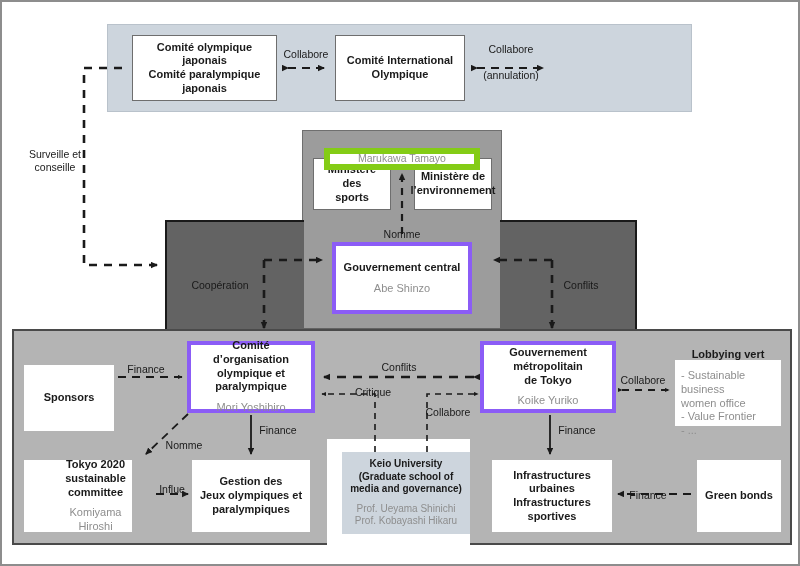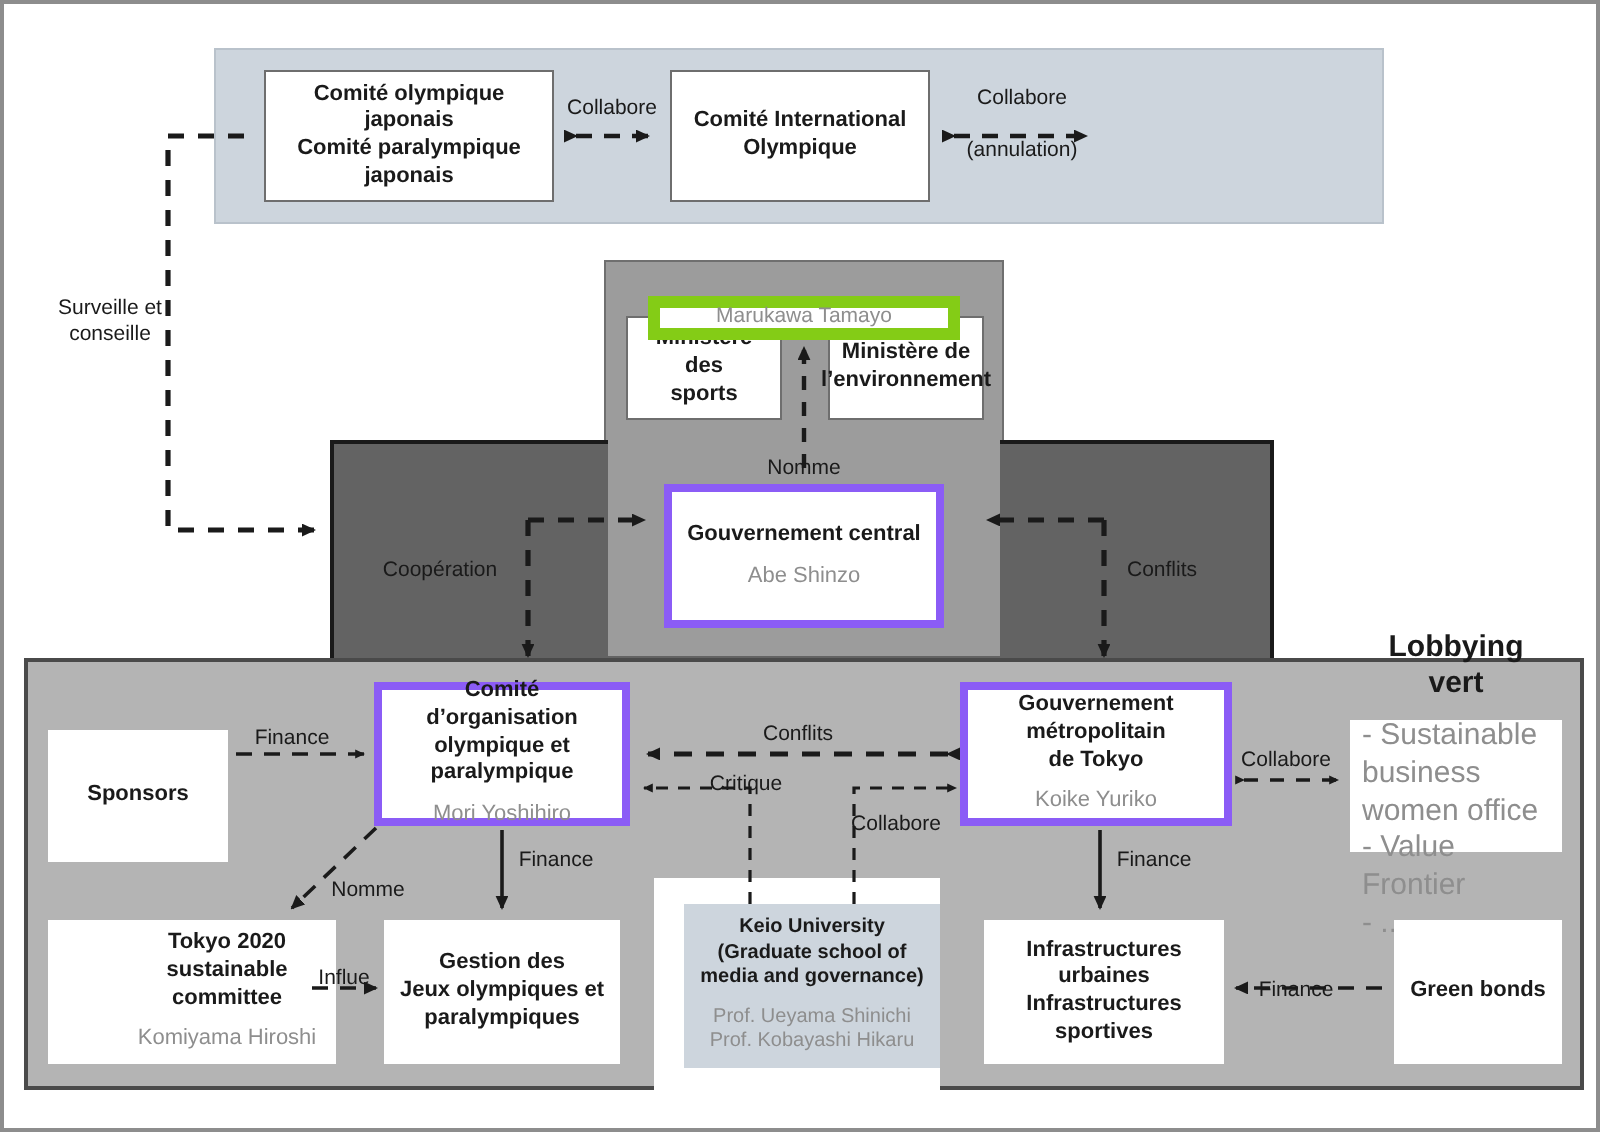--- a/index.html
+++ b/index.html
@@ -64,23 +64,23 @@
   .n-minsport { left:311px; top:156px; width:78px;  height:52px; z-index:5; }
   .n-minenv   { left:412px; top:156px; width:78px;  height:52px; z-index:5; }
 
   .n-gouvcent { left:330px; top:240px; width:140px; height:72px; z-index:6; }
 
   .n-comiteorg{ left:185px; top:339px; width:128px; height:72px; z-index:6; }
   .n-gouvmet  { left:478px; top:339px; width:136px; height:72px; z-index:6; }
 
   .n-sponsors { left:22px;  top:363px; width:90px;  height:66px; }
   .n-lobby    { left:673px; top:358px; width:106px; height:66px;
-                font-size:15px; }
-
-  .n-tokyo2020{ left:22px;  top:458px; width:144px; height:72px;padding-left:41px; }
+                font-size:11px; }
+
+  .n-tokyo2020{ left:22px;  top:458px; width:108px; height:72px;padding-left:41px; }
   .n-gestion  { left:190px; top:458px; width:118px; height:72px;align-items:center; }
   .n-keio     { left:340px; top:450px; width:128px; height:82px; font-size:10px; }
   .n-infra    { left:490px; top:458px; width:120px; height:72px; }
   .n-green    { left:695px; top:458px; width:84px;  height:72px; }
 
   
   #edges { position:absolute; left:0; top:0; width:800px; height:566px;
            pointer-events:none; z-index:8; }
 
   .elabel {

